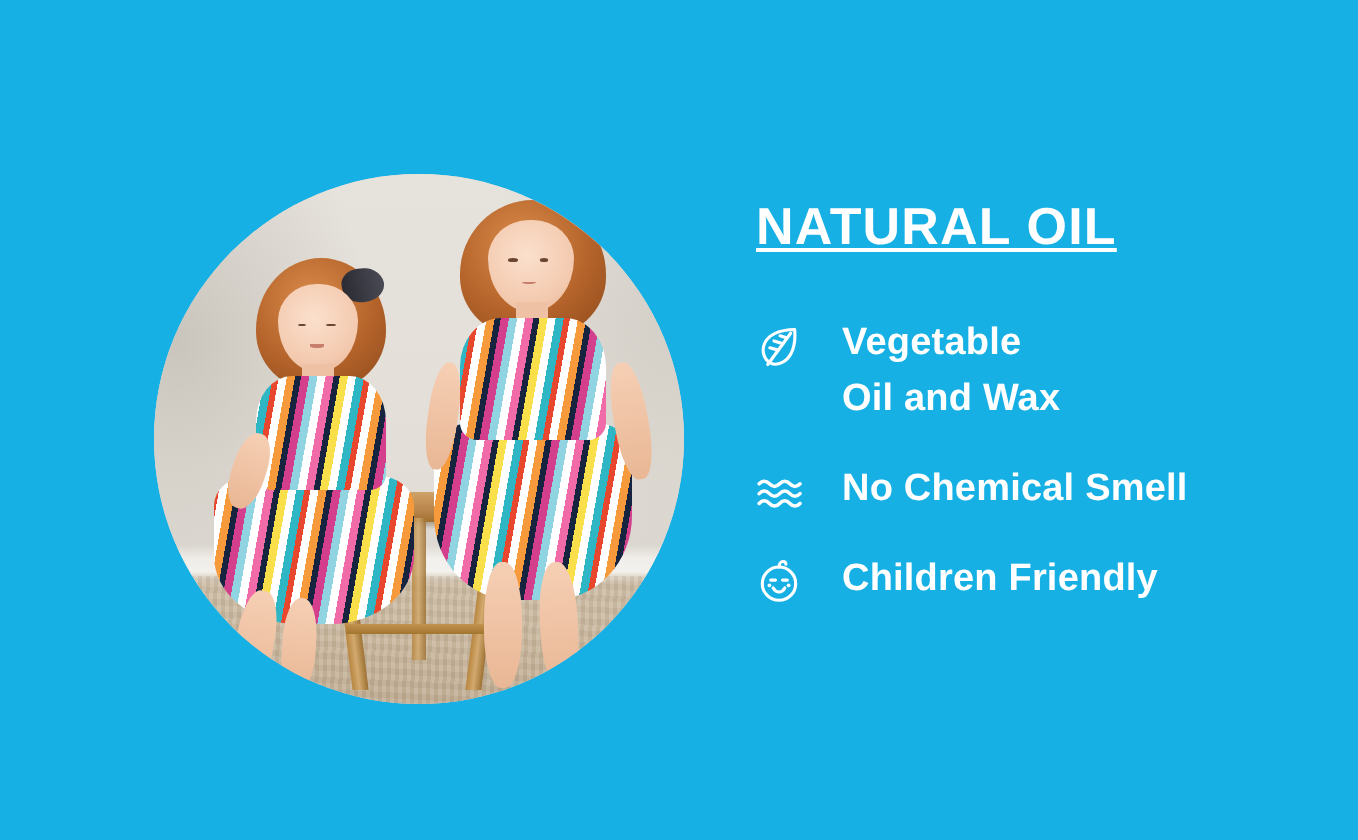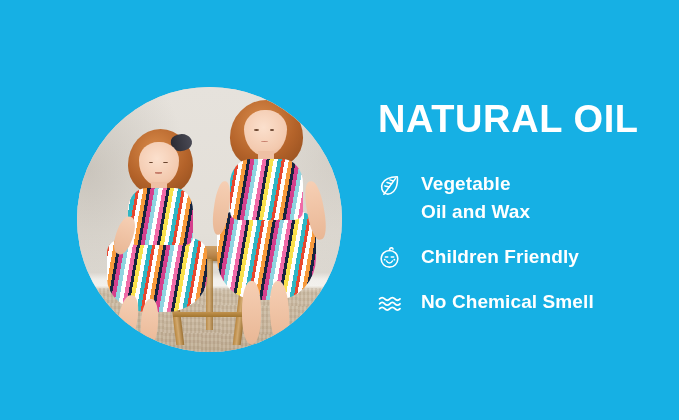--- a/index.html
+++ b/index.html
@@ -193,27 +193,28 @@
   
   .content {
     position: absolute;
     left: 377px;
     top: 100px;
     width: 286px;
   }
 
   .headline {
     color: #ffffff;
-    font-size: 38px;
+    font-size: 26px;
     font-weight: bold;
     letter-spacing: 0.6px;
     line-height: 1;
     margin-left: 1px;
     margin-bottom: 32px;
     white-space: nowrap;
+    text-decoration: underline;
   }
 
   .feature-list {
     list-style: none;
     display: flex;
     flex-direction: column;
     gap: 17px;
   }
 
   .feature {
@@ -318,40 +319,40 @@
             <path d="M11.6 13.5 7.6 12.4"></path>
             <path d="M15.6 7.6l-3.1-1"></path>
           </svg>
         </span>
         <span class="feature-text">Vegetable
 Oil and Wax</span>
       </li>
 
       <li class="feature">
         <span class="feature-icon">
+          <svg width="25" height="25" viewBox="0 0 24 24" fill="none" stroke="#ffffff" stroke-width="1.7" stroke-linecap="round" stroke-linejoin="round">
+            <path d="M2.5 7.6c1.6-1.7 3.3-1.7 4.9 0s3.3 1.7 4.9 0 3.3-1.7 4.9 0 3.3 1.7 4.9 0"></path>
+            <path d="M2.5 12.3c1.6-1.7 3.3-1.7 4.9 0s3.3 1.7 4.9 0 3.3-1.7 4.9 0 3.3 1.7 4.9 0"></path>
+            <path d="M2.5 17c1.6-1.7 3.3-1.7 4.9 0s3.3 1.7 4.9 0 3.3-1.7 4.9 0 3.3 1.7 4.9 0"></path>
+          </svg>
+        </span>
+        <span class="feature-text">No Chemical Smell</span>
+      </li>
+
+      <li class="feature">
+        <span class="feature-icon">
           <svg width="25" height="25" viewBox="0 0 24 24" fill="none" stroke="#ffffff" stroke-width="1.5" stroke-linecap="round" stroke-linejoin="round">
             <path d="M20 12.3a8 8 0 1 1-16 0 8 8 0 0 1 16 0z"></path>
             <path d="M12 4.3c0-1.5.8-2.6 2-2.6"></path>
             <path d="M14 1.7c.9 0 1.4.6 1.3 1.3"></path>
             <path d="M8 10.6h2.3"></path>
             <path d="M13.7 10.6H16"></path>
             <path d="M9.2 14.4c.7 1.3 1.7 1.9 2.8 1.9s2.1-.6 2.8-1.9"></path>
             <circle cx="7.4" cy="13.1" r=".9" fill="#ffffff" stroke="none"></circle>
             <circle cx="16.6" cy="13.1" r=".9" fill="#ffffff" stroke="none"></circle>
           </svg>
         </span>
         <span class="feature-text">Children Friendly</span>
       </li>
 
-      <li class="feature">
-        <span class="feature-icon">
-          <svg width="25" height="25" viewBox="0 0 24 24" fill="none" stroke="#ffffff" stroke-width="1.7" stroke-linecap="round" stroke-linejoin="round">
-            <path d="M2.5 7.6c1.6-1.7 3.3-1.7 4.9 0s3.3 1.7 4.9 0 3.3-1.7 4.9 0 3.3 1.7 4.9 0"></path>
-            <path d="M2.5 12.3c1.6-1.7 3.3-1.7 4.9 0s3.3 1.7 4.9 0 3.3-1.7 4.9 0 3.3 1.7 4.9 0"></path>
-            <path d="M2.5 17c1.6-1.7 3.3-1.7 4.9 0s3.3 1.7 4.9 0 3.3-1.7 4.9 0 3.3 1.7 4.9 0"></path>
-          </svg>
-        </span>
-        <span class="feature-text">No Chemical Smell</span>
-      </li>
-
     </ul>
   </div>
 </div>
 
 </body></html>

